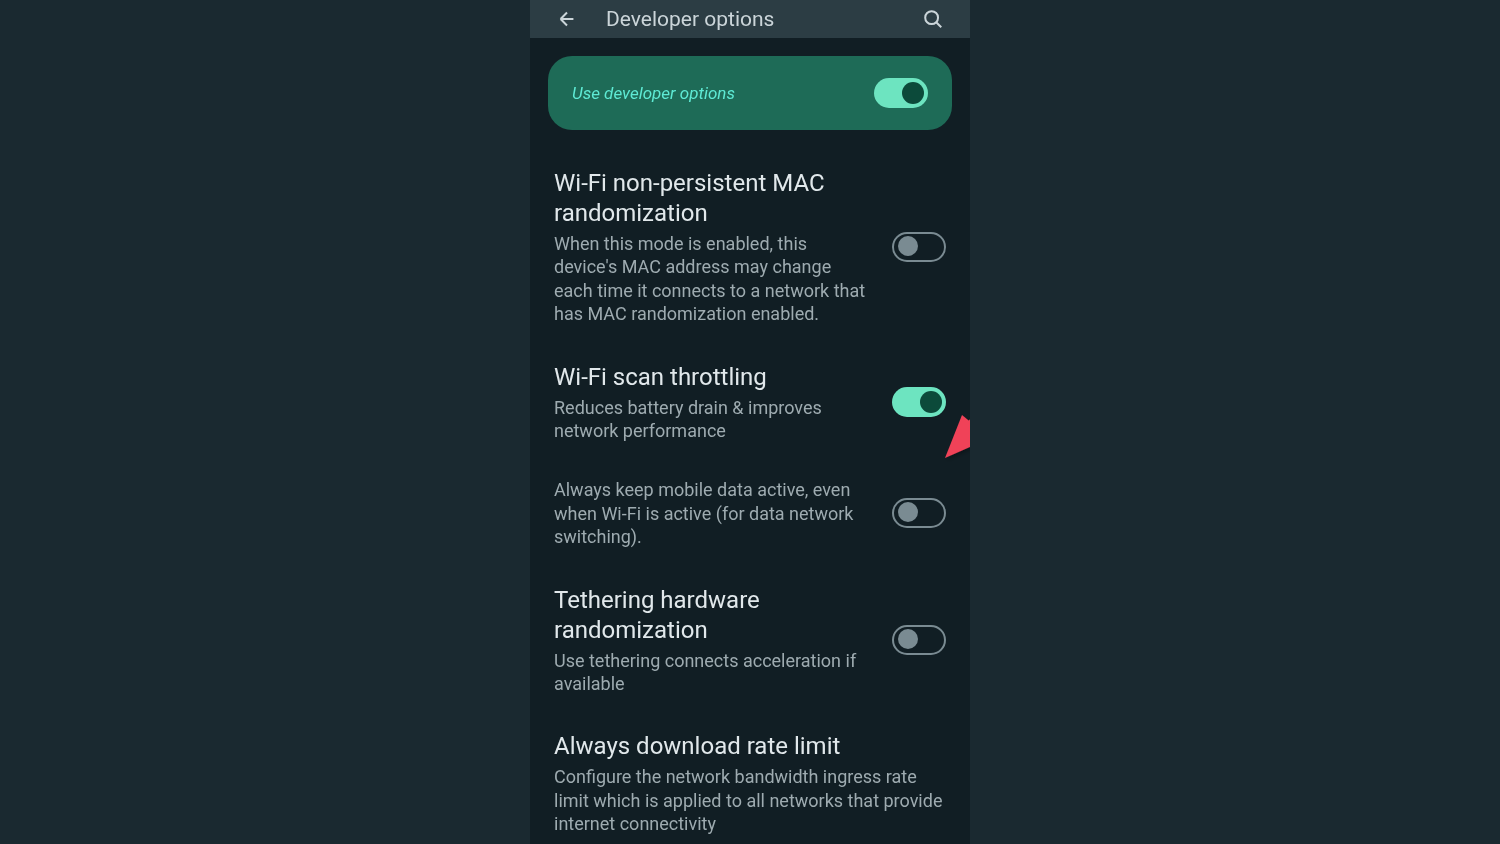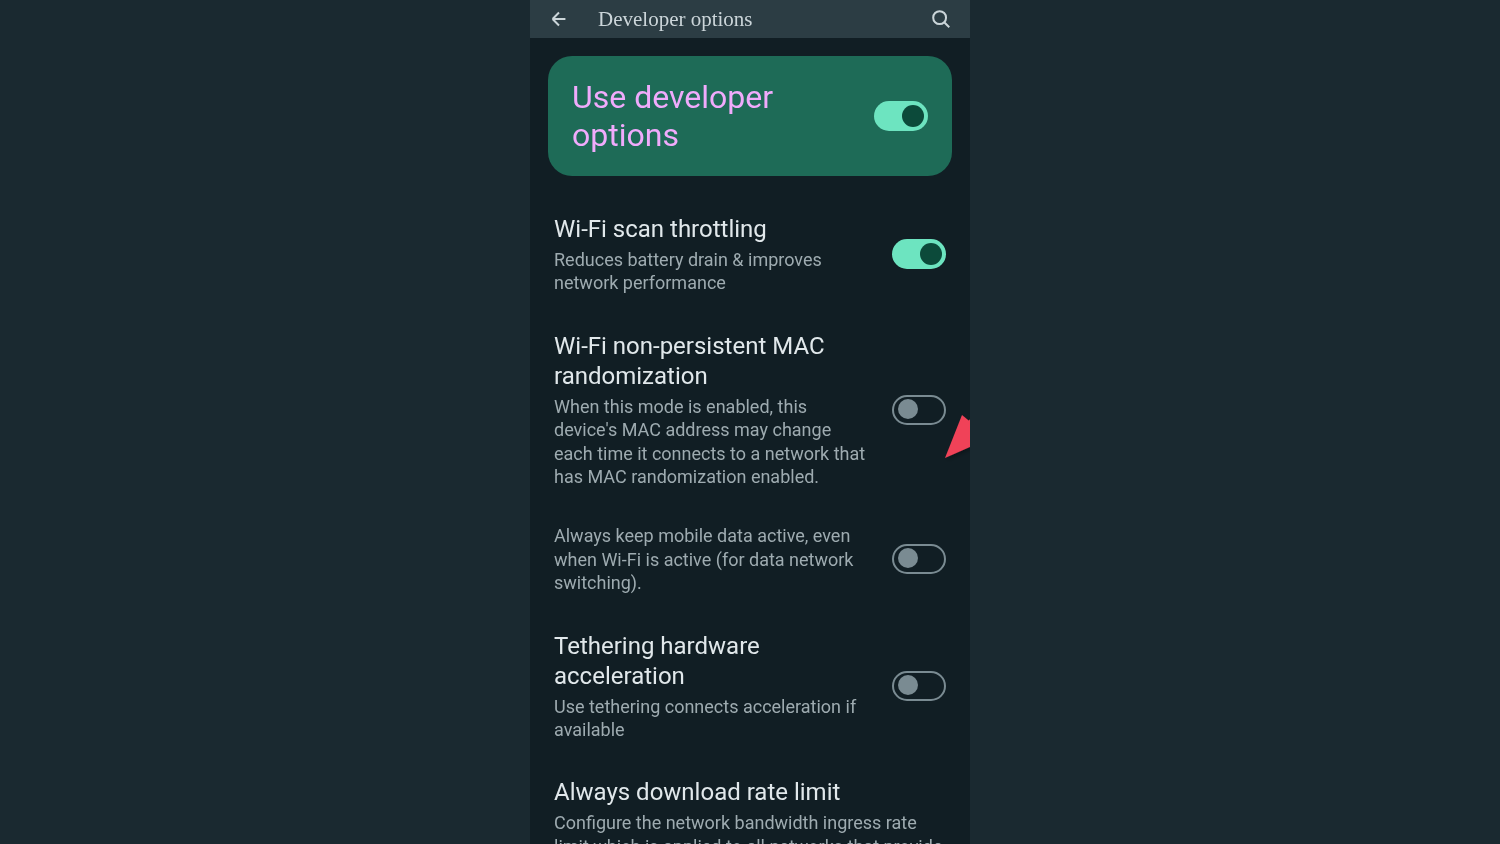--- a/index.html
+++ b/index.html
@@ -22,23 +22,22 @@
       background: #111e24;
       height: 844px;
       position: relative;
       overflow: hidden;
     }
     .header {
       height: 38px;
       background: #2c3d44;
       display: flex;
       align-items: center;
-      padding: 0 18px;
+      padding: 0 26px;
       gap: 28px;
-      font-family: Liberation Serif, serif;
     }
     .back-arrow {
       color: #cbd5d9;
       display: flex;
       align-items: center;
       justify-content: center;
       cursor: pointer;
     }
     .header-title {
       color: #cbd5d9;
@@ -58,23 +57,24 @@
     .hero-card {
       background: #1e6b57;
       border-radius: 24px;
       padding: 22px 24px;
       display: flex;
       align-items: center;
       justify-content: space-between;
       margin-bottom: 20px;
     }
     .hero-title {
-      color: #f0abfc;
-      font-size: 32px;
-      font-weight: 400;
+      color: #5eead4;
+      font-size: 17px;
+      font-weight: 400;
+      font-style: italic;
     }
     .toggle {
       width: 54px;
       height: 30px;
       border-radius: 16px;
       position: relative;
       cursor: pointer;
       flex-shrink: 0;
     }
     .toggle .knob {
@@ -152,50 +152,50 @@
   <div class="content">
     <div class="hero-card">
       <div class="hero-title">Use developer options</div>
       <div class="toggle on">
         <div class="knob"></div>
       </div>
     </div>
 
     <div class="setting-row">
       <div class="setting-text">
+        <div class="setting-title">Wi-Fi non-persistent MAC randomization</div>
+        <div class="setting-desc">When this mode is enabled, this device's MAC address may change each time it connects to a network that has MAC randomization enabled.</div>
+      </div>
+      <div class="toggle off">
+        <div class="knob"></div>
+      </div>
+    </div>
+
+    <div class="setting-row">
+      <div class="setting-text">
         <div class="setting-title">Wi-Fi scan throttling</div>
         <div class="setting-desc">Reduces battery drain &amp; improves network performance</div>
       </div>
       <div class="toggle on">
         <div class="knob"></div>
       </div>
     </div>
 
     <div class="setting-row">
       <div class="setting-text">
-        <div class="setting-title">Wi-Fi non-persistent MAC randomization</div>
-        <div class="setting-desc">When this mode is enabled, this device's MAC address may change each time it connects to a network that has MAC randomization enabled.</div>
+        <div class="setting-desc">Always keep mobile data active, even when Wi-Fi is active (for data network switching).</div>
       </div>
       <div class="toggle off">
         <div class="knob"></div>
       </div>
     </div>
 
     <div class="setting-row">
       <div class="setting-text">
-        <div class="setting-desc">Always keep mobile data active, even when Wi-Fi is active (for data network switching).</div>
-      </div>
-      <div class="toggle off">
-        <div class="knob"></div>
-      </div>
-    </div>
-
-    <div class="setting-row">
-      <div class="setting-text">
-        <div class="setting-title">Tethering hardware acceleration</div>
+        <div class="setting-title">Tethering hardware randomization</div>
         <div class="setting-desc">Use tethering connects acceleration if available</div>
       </div>
       <div class="toggle off">
         <div class="knob"></div>
       </div>
     </div>
 
     <div class="setting-row">
       <div class="setting-text">
         <div class="setting-title">Always download rate limit</div>

